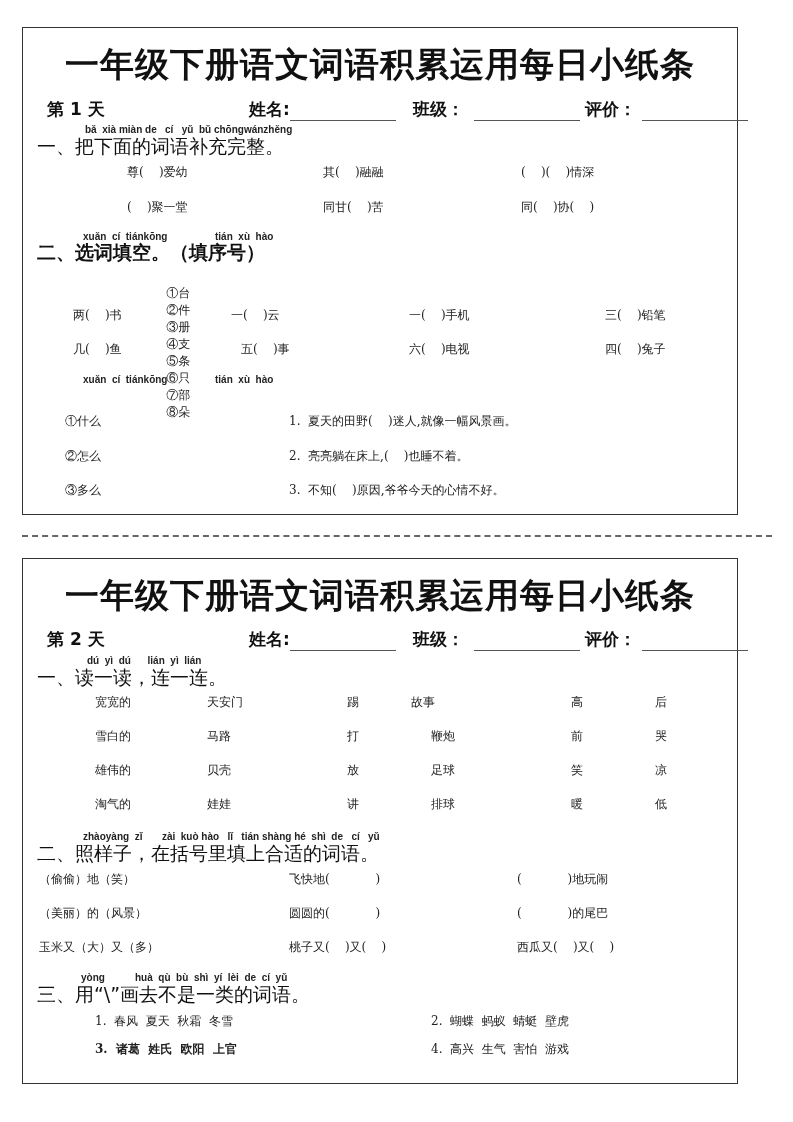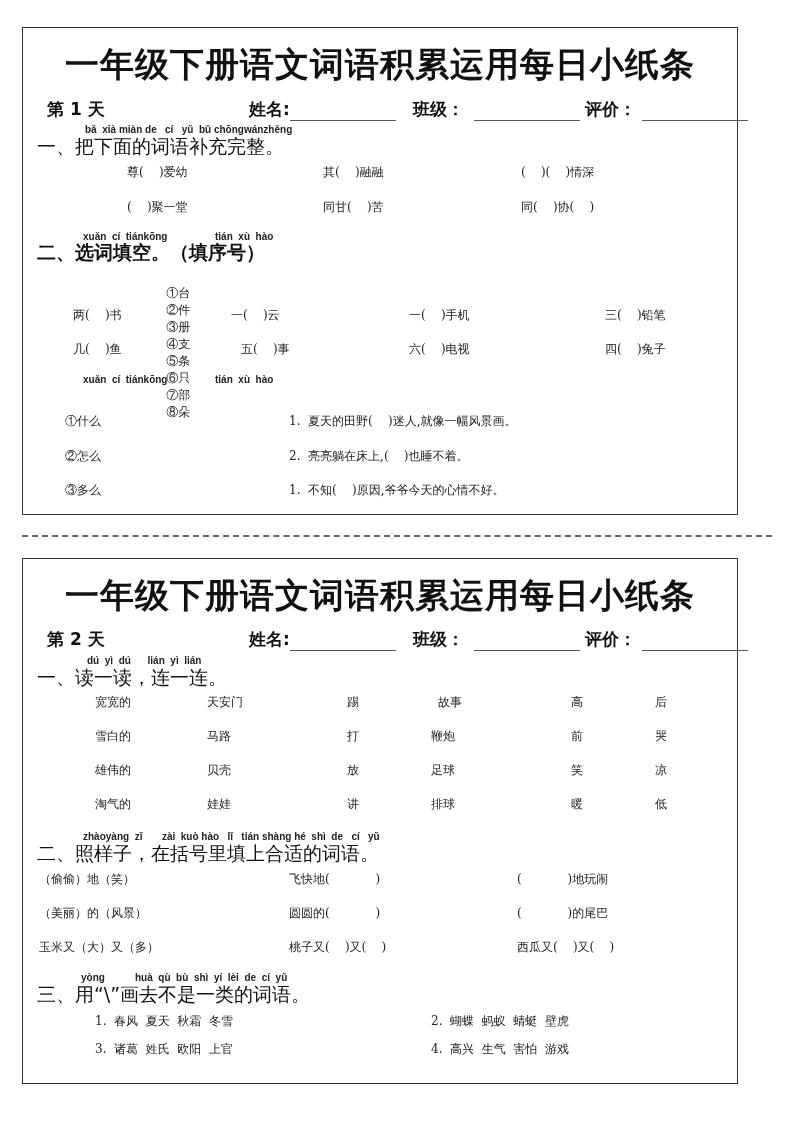--- a/index.html
+++ b/index.html
@@ -66,21 +66,21 @@
   <div class="abs t" style="top:313px; left:386px;">六(    )电视</div>
   <div class="abs t" style="top:313px; left:582px;">四(    )兔子</div>
 
   <div class="abs py" style="top:346px; left:60px;">xuǎn  cí  tiánkōng</div>
   <div class="abs py" style="top:346px; left:192px;">tián  xù  hào</div>
   <div class="abs t" style="top:385px; left:42px;">①什么</div>
   <div class="abs t" style="top:420px; left:42px;">②怎么</div>
   <div class="abs t" style="top:454px; left:42px;">③多么</div>
   <div class="abs t" style="top:385px; left:266px;">1.  夏天的田野(    )迷人,就像一幅风景画。</div>
   <div class="abs t" style="top:420px; left:266px;">2.  亮亮躺在床上,(    )也睡不着。</div>
-  <div class="abs t" style="top:454px; left:266px;">1.  不知(    )原因,爷爷今天的心情不好。</div>
+  <div class="abs t" style="top:454px; left:266px;">3.  不知(    )原因,爷爷今天的心情不好。</div>
 </div>
 
 <div class="dash"></div>
 
 <div class="box box2">
   <div class="abs title" style="top:14px;">一年级下册语文词语积累运用每日小纸条</div>
   <div class="abs hdr" style="top:69px; left:24px;">第 2 天</div>
   <div class="abs hdr" style="top:69px; left:226px;">
     <span>姓名:</span><span class="blank" style="width:106px;"></span>
   </div>
@@ -90,21 +90,21 @@
   <div class="abs hdr" style="top:69px; left:562px;">
     <span>评价：</span><span class="blank" style="width:106px; margin-left:6px;"></span>
   </div>
 
   <div class="abs py" style="top:96px; left:64px;">dú  yì  dú      lián  yì  lián</div>
   <div class="abs sec" style="top:106px; left:14px;">一、读一读，连一连。</div>
 
   <div class="abs t" style="top:135px; left:72px;">宽宽的</div>
   <div class="abs t" style="top:135px; left:184px;">天安门</div>
   <div class="abs t" style="top:135px; left:324px;">踢</div>
-  <div class="abs t" style="top:135px; left:415px;">故事</div>
+  <div class="abs t" style="top:135px; left:388px;">故事</div>
   <div class="abs t" style="top:135px; left:548px;">高</div>
   <div class="abs t" style="top:135px; left:632px;">后</div>
 
   <div class="abs t" style="top:169px; left:72px;">雪白的</div>
   <div class="abs t" style="top:169px; left:184px;">马路</div>
   <div class="abs t" style="top:169px; left:324px;">打</div>
   <div class="abs t" style="top:169px; left:408px;">鞭炮</div>
   <div class="abs t" style="top:169px; left:548px;">前</div>
   <div class="abs t" style="top:169px; left:632px;">哭</div>
 
@@ -132,19 +132,19 @@
   <div class="abs t" style="top:346px; left:494px;">(            )的尾巴</div>
   <div class="abs t" style="top:380px; left:16px;">玉米又（大）又（多）</div>
   <div class="abs t" style="top:380px; left:266px;">桃子又(    )又(    )</div>
   <div class="abs t" style="top:380px; left:494px;">西瓜又(    )又(    )</div>
 
   <div class="abs py" style="top:413px; left:58px;">yòng</div>
   <div class="abs py" style="top:413px; left:112px;">huà  qù  bù  shì  yí  lèi  de  cí  yǔ</div>
   <div class="abs sec" style="top:423px; left:14px;">三、用“\”画去不是一类的词语。</div>
   <div class="abs t" style="top:454px; left:72px;">1.  春风  夏天  秋霜  冬雪</div>
   <div class="abs t" style="top:454px; left:408px;">2.  蝴蝶  蚂蚁  蜻蜓  壁虎</div>
-  <div class="abs t" style="top:482px; left:72px;">3.  诸葛  姓氏  欧阳  上官</div>
+  <div class="abs t" style="top:482px; left:72px;font-weight:bold;">3.  诸葛  姓氏  欧阳  上官</div>
   <div class="abs t" style="top:482px; left:408px;">4.  高兴  生气  害怕  游戏</div>
 </div>
 
 <style>
   .t, .sec, .py { white-space: pre; }
 </style>
 
 </body></html>

